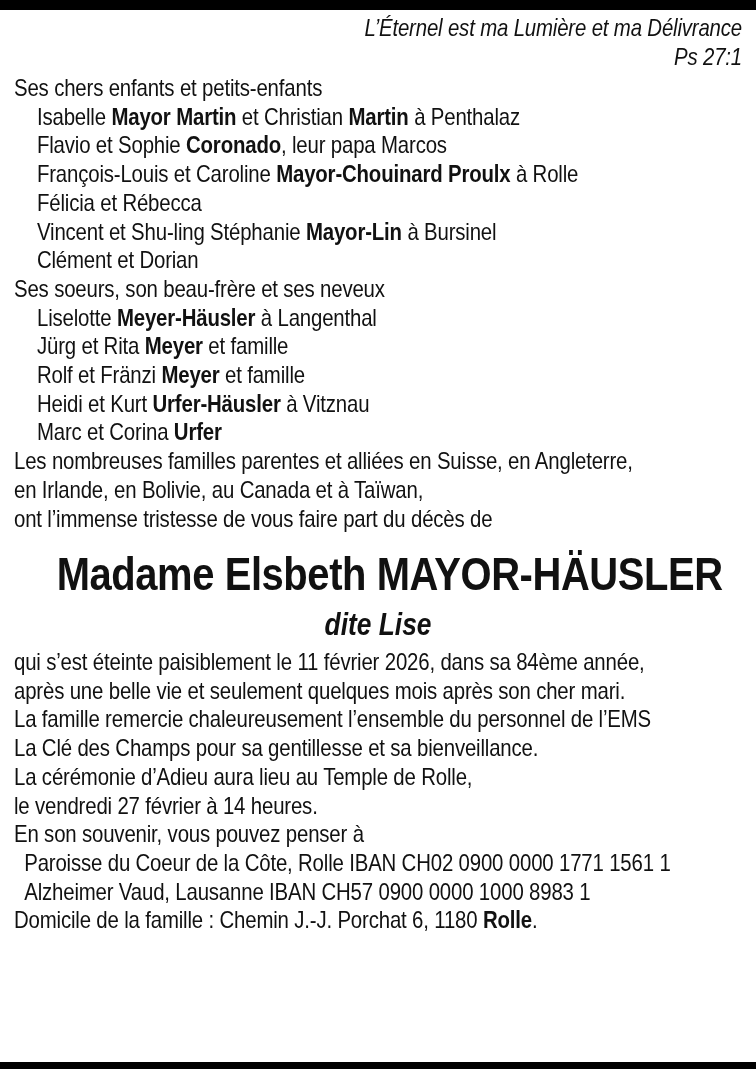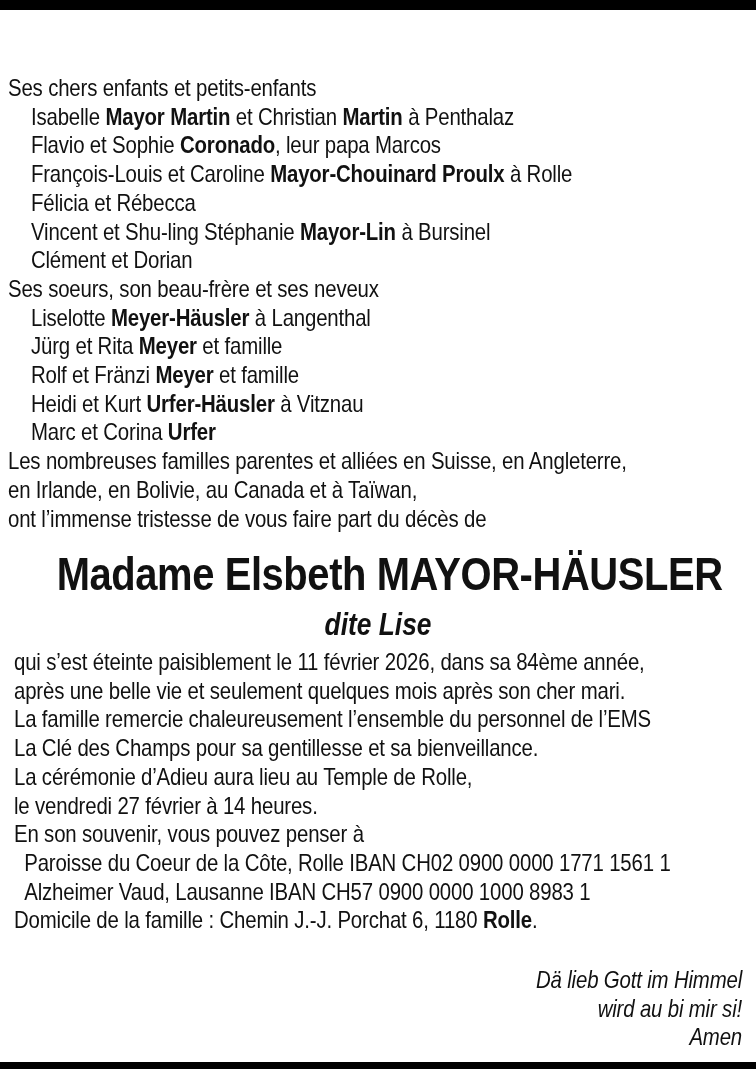--- a/index.html
+++ b/index.html
@@ -24,21 +24,21 @@
     letter-spacing: -0.2px;
     white-space: nowrap;
     transform: scaleX(0.85);
     transform-origin: 0 50%;
   }
   .ln-right  { text-align: right;  transform-origin: 100% 50%; }
   .indent  { padding-left: 27px; }
   .indent2 { padding-left: 12px; }
 
   .epigraph { position: absolute; top: 14px; left: 4px; right: 14px; font-style: italic; }
-  .family   { position: absolute; top: 74px; left: 8px; right: 4px; }
+  .family   { position: absolute; top: 74px; left: 14px; right: 4px; }
   .deceased-name {
     position: absolute; top: 548px; left: 0; width: 756px;
     text-align: center; font-size: 47px; font-weight: 700; line-height: 52px;
     white-space: nowrap; letter-spacing: -0.5px;
     transform: scaleX(0.85); transform-origin: 50% 50%;
   }
   .deceased-alias {
     position: absolute; top: 608px; left: 0; width: 756px;
     text-align: center; font-size: 31px; font-weight: 700; font-style: italic;
     line-height: 34px; white-space: nowrap;
@@ -47,20 +47,24 @@
   .announce { position: absolute; top: 648px; left: 4px; right: 4px; margin-left: 10px; }
   .prayer   { position: absolute; top: 966px; left: 4px; right: 14px; font-style: italic; }
 </style>
 </head>
 <body>
 
 <div class="page">
 
   <div class="bar bar-top"></div>
 
+  <div class="epigraph">
+    <span class="ln ln-right">L’Éternel est ma Lumière et ma Délivrance</span>
+    <span class="ln ln-right">Ps 27:1</span>
+  </div>
 
   <div class="family">
     <span class="ln">Ses chers enfants et petits-enfants</span>
     <span class="ln indent"><span>Isabelle </span><span style="font-weight: 700;">Mayor Martin</span><span> et Christian </span><span style="font-weight: 700;">Martin</span><span> à Penthalaz</span></span>
     <span class="ln indent"><span>Flavio et Sophie </span><span style="font-weight: 700;">Coronado</span><span>, leur papa Marcos</span></span>
     <span class="ln indent"><span>François-Louis et Caroline </span><span style="font-weight: 700;">Mayor-Chouinard Proulx</span><span> à Rolle</span></span>
     <span class="ln indent"><span>Félicia et Rébecca</span></span>
     <span class="ln indent"><span>Vincent et Shu-ling Stéphanie </span><span style="font-weight: 700;">Mayor-Lin</span><span> à Bursinel</span></span>
     <span class="ln indent"><span>Clément et Dorian</span></span>
     <span class="ln">Ses soeurs, son beau-frère et ses neveux</span>
@@ -83,21 +87,16 @@
     <span class="ln">La famille remercie chaleureusement l’ensemble du personnel de l’EMS</span>
     <span class="ln">La Clé des Champs pour sa gentillesse et sa bienveillance.</span>
     <span class="ln">La cérémonie d’Adieu aura lieu au Temple de Rolle,</span>
     <span class="ln">le vendredi 27 février à 14 heures.</span>
     <span class="ln">En son souvenir, vous pouvez penser à</span>
     <span class="ln indent2">Paroisse du Coeur de la Côte, Rolle IBAN CH02 0900 0000 1771 1561 1</span>
     <span class="ln indent2">Alzheimer Vaud, Lausanne IBAN CH57 0900 0000 1000 8983 1</span>
     <span class="ln"><span>Domicile de la famille : Chemin J.-J. Porchat 6, 1180 </span><span style="font-weight: 700;">Rolle</span><span>.</span></span>
   </div>
 
-  <div class="prayer">
-    <span class="ln ln-right">Dä lieb Gott im Himmel</span>
-    <span class="ln ln-right">wird au bi mir si!</span>
-    <span class="ln ln-right">Amen</span>
-  </div>
 
   <div class="bar bar-bottom"></div>
 
 </div>
 
 </body></html>

